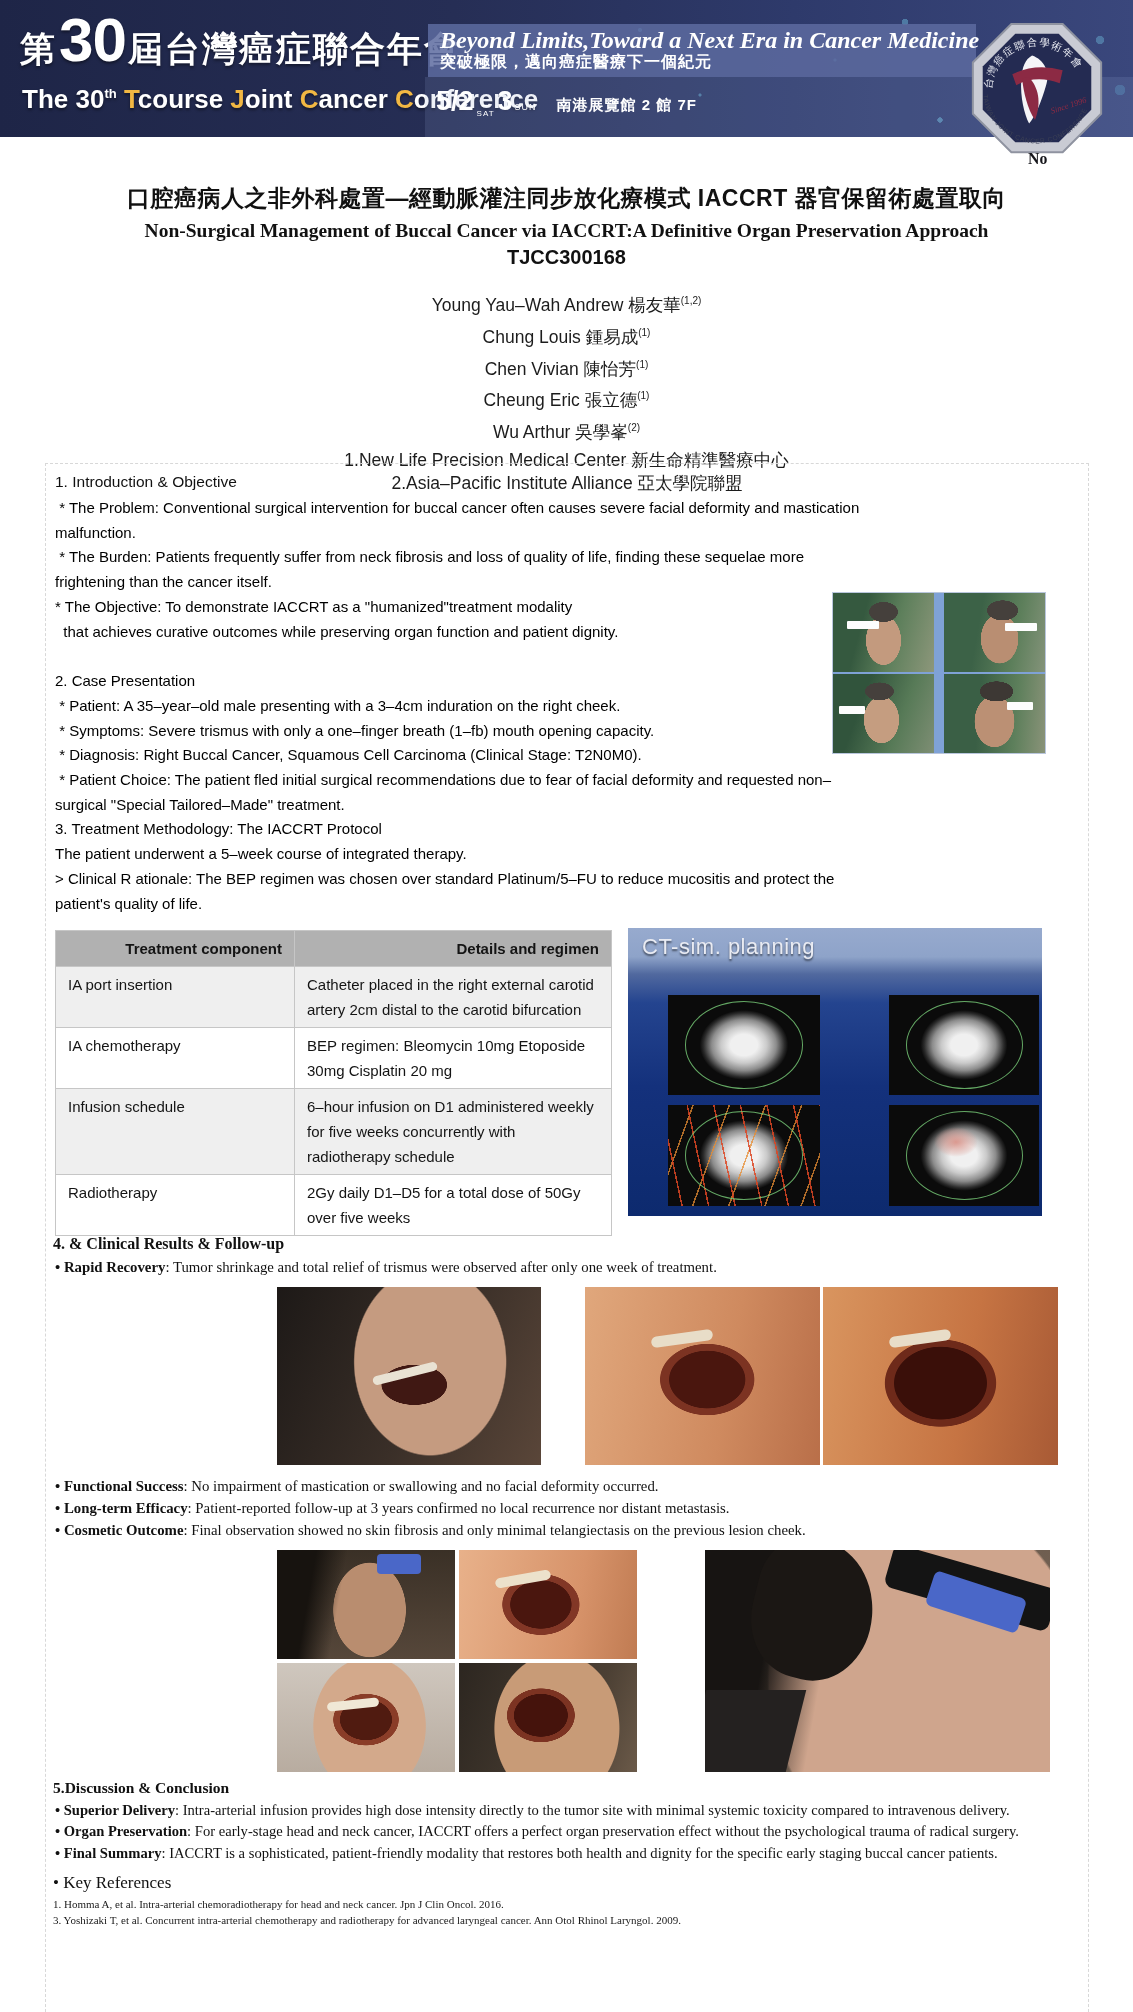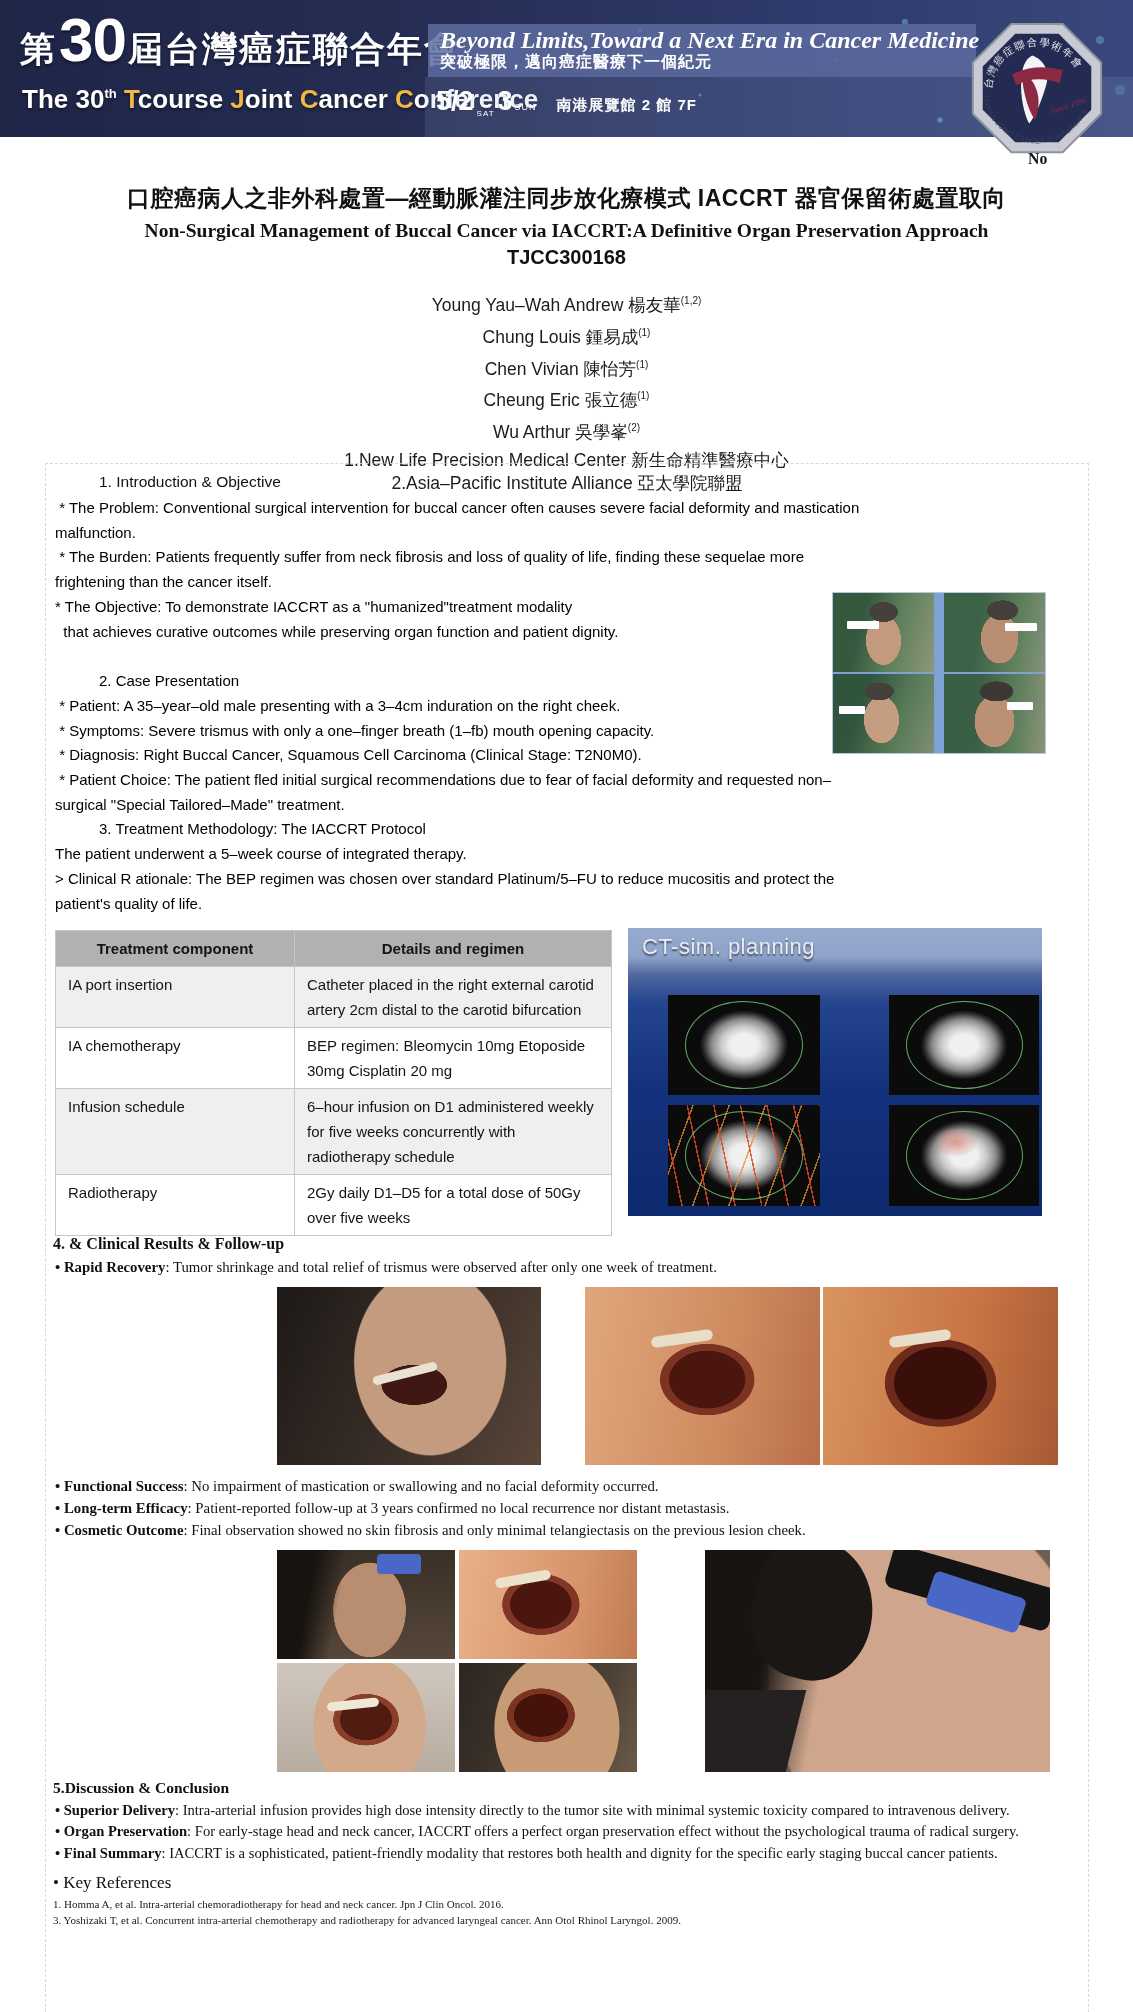--- a/index.html
+++ b/index.html
@@ -47,21 +47,21 @@
   .p-en{margin-top:6px;font-family:"Liberation Serif",serif;font-size:19.5px;font-weight:bold;}
   .p-code{margin-top:4px;font-size:20px;font-weight:bold;}
   .authors{margin-top:18px;font-size:17.5px;font-weight:300;color:#1c1c1c;}
   .authors div{line-height:28px;}
   .authors sup{font-size:10px;}
 
   
   .cbox{position:absolute;left:45px;top:463px;width:1044px;height:1549px;
         border:1px dashed #d8d8d8;border-bottom:none;padding:6px 0 0 0;box-sizing:border-box;}
   .toprow{position:relative;height:26px;}
-  .h-sans{font-size:15.5px;font-weight:500;line-height:24.7px;margin-left:44px;}
+  .h-sans{font-size:15.5px;font-weight:500;line-height:24.7px;}
   .toprow .h-sans{position:absolute;left:9px;top:0;}
   .affil2{text-align:center;font-size:17.5px;font-weight:300;color:#1c1c1c;line-height:26px;}
   .bl{white-space:pre-wrap;font-size:15px;line-height:24.7px;padding:0 9px;color:#000000;}
   .sp{height:25px;}
   .sec123{position:relative;}
 
   
   .pp-grid{position:absolute;left:786px;top:96px;width:212px;height:160px;
            display:grid;grid-template-columns:1fr 1fr;grid-template-rows:1fr 1fr;
            gap:2px 10px;background:#7fa2d6;border:1px solid #b9c6dd;}
@@ -77,21 +77,21 @@
         linear-gradient(110deg,#31543c 0 30%,#577a57 65%,#7e8e74 100%);}
   .ppc4{background:radial-gradient(30px 18px at 52% 22%,#3d3834 0 55%,transparent 56%),
         radial-gradient(34px 44px at 50% 60%,#bb9074 0 58%,transparent 59%),
         linear-gradient(95deg,#3a5f45 0 35%,#5d7f5b 70%,#8a9379 100%);}
   .censor{position:absolute;background:#fdfdfd;width:32px;height:8px;border-radius:1px;}
 
   
   .trow{position:relative;height:288px;margin-top:12px;}
   table.treat{position:absolute;left:9px;top:2px;width:557px;border-collapse:collapse;
               font-size:15px;color:#141414;}
-  table.treat th{background:#b1b1b1;font-weight:bold;text-align:center;}
+  table.treat th{background:#b1b1b1;font-weight:bold;text-align:right;}
   table.treat th,table.treat td{border:1px solid #c6c6c6;padding:5px 12px;line-height:25px;vertical-align:top;}
   table.treat td:first-child,table.treat th:first-child{width:214px;}
   table.treat tr:nth-child(odd) td{background:#efefef;}
   table.treat tr:nth-child(even) td{background:#ffffff;}
   .ct{position:absolute;left:582px;top:0;width:414px;height:288px;overflow:hidden;
       background:linear-gradient(#97aace 0%,#8ea3c9 10%,#51699f 16%,#24448f 26%,#14317c 55%,#0d2a6e 100%);}
   .ct-cap{position:absolute;left:14px;top:6px;font-size:22px;color:#e9ebf2;letter-spacing:.5px;
           text-shadow:0 2px 2px rgba(0,0,0,.55);}
   .ctp{position:absolute;background:#0b0b0b;}
   .ctp::before{content:"";position:absolute;inset:9% 16%;border-radius:46% 46% 50% 50%;

